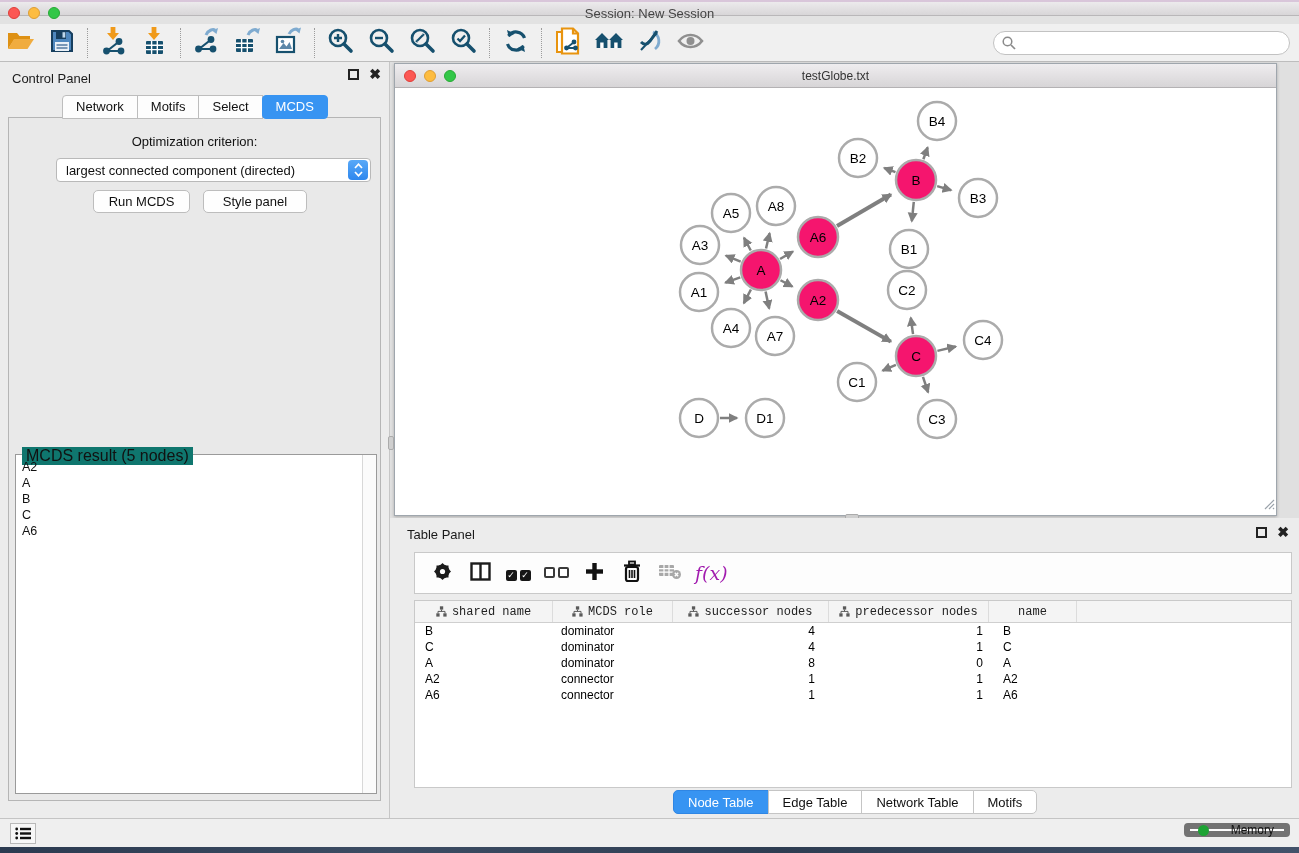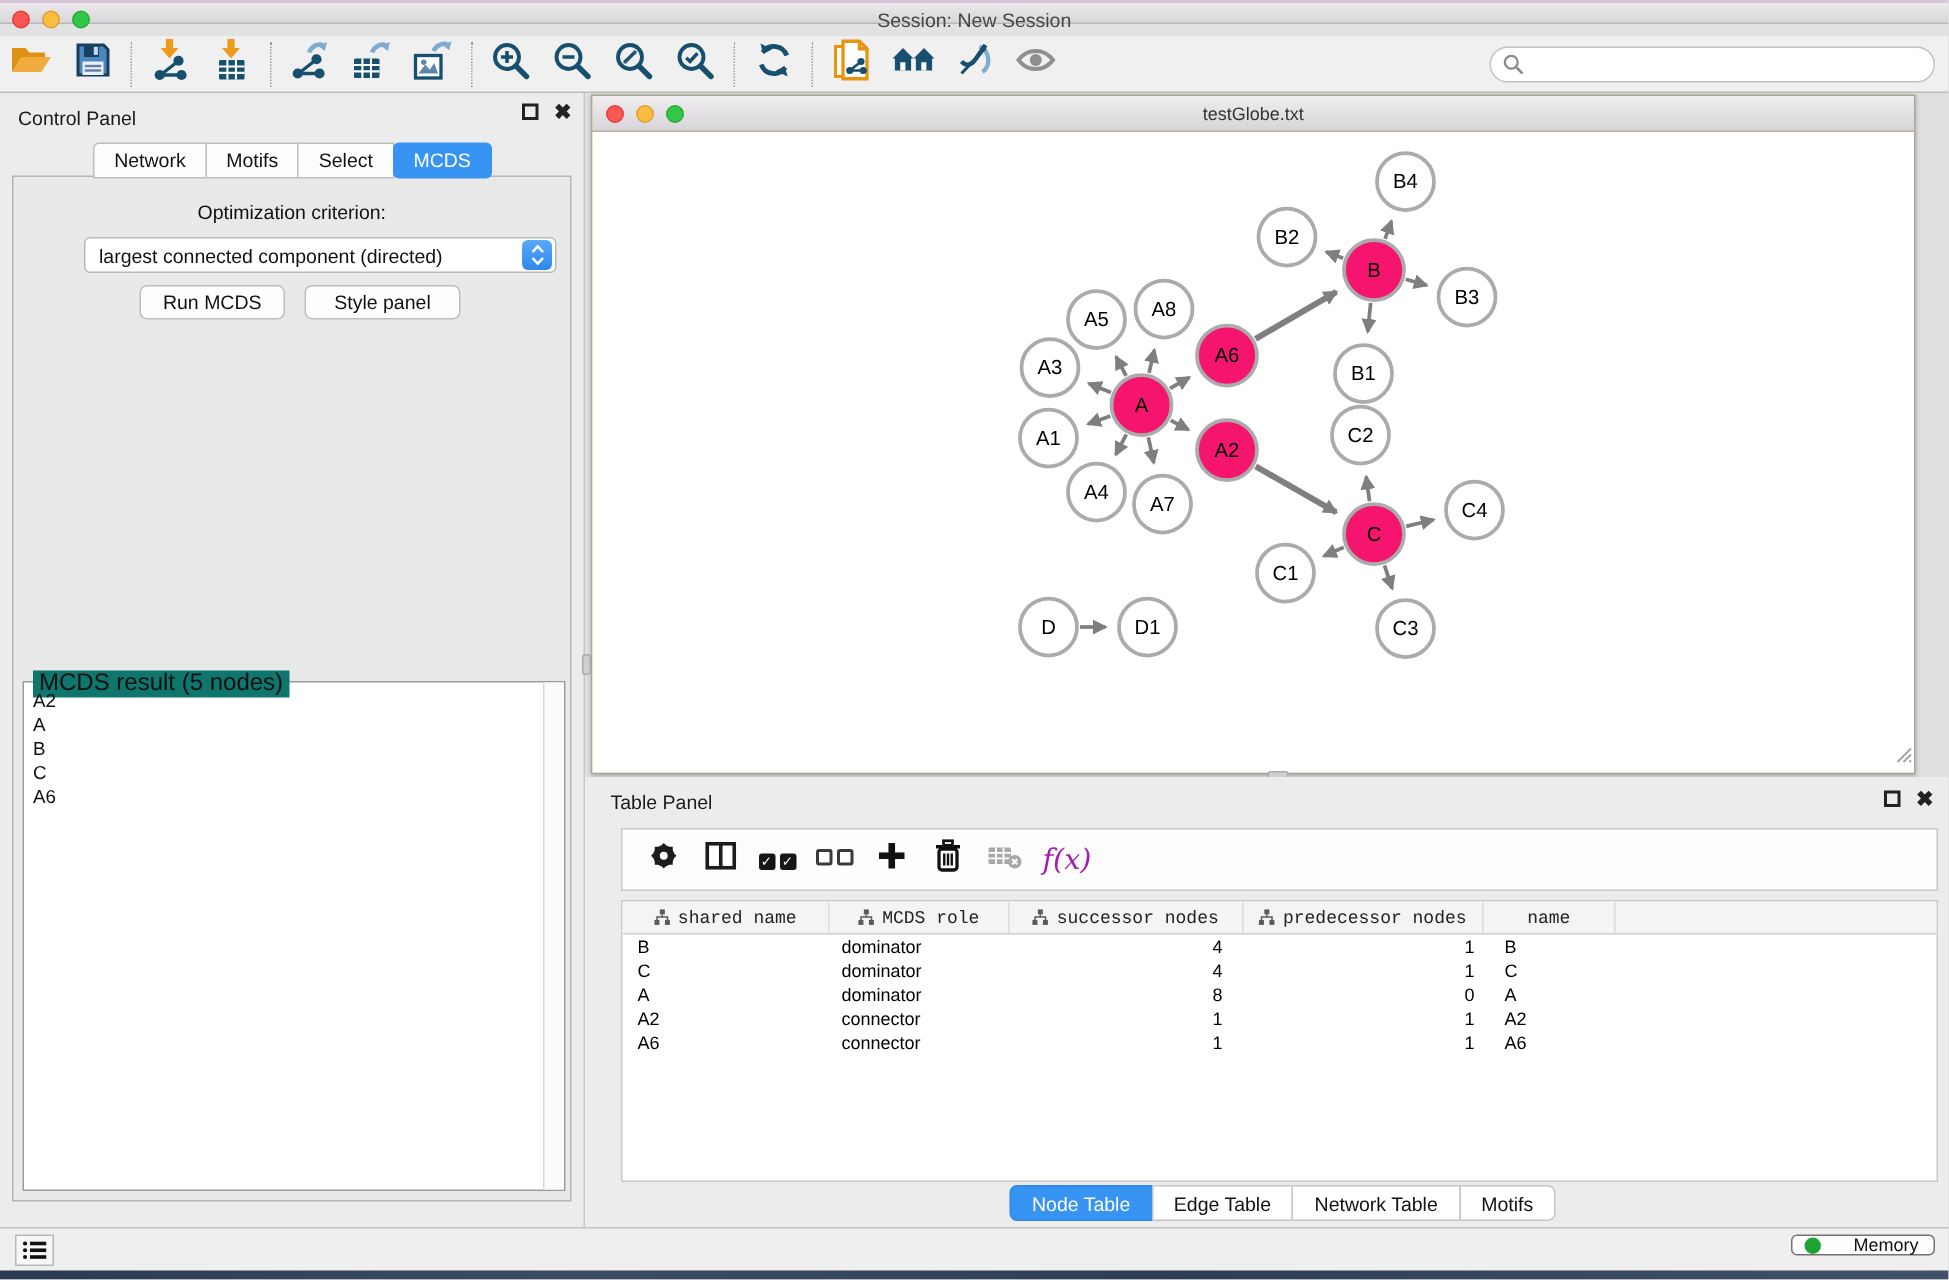--- a/index.html
+++ b/index.html
@@ -116,21 +116,21 @@
   .tp-tab:first-child { border-radius:5px 0 0 5px; }
   .tp-tab:last-child { border-radius:0 5px 5px 0; }
   .tp-tab.selected { background:#3794F2; border-color:#2F86E4; color:#fff; }
 
   
   #statusbar { position:absolute; left:0; bottom:6px; width:1299px; height:29px; background:#EFEFEF;
     border-top:1px solid #C4C4C4; }
   #list-btn { position:absolute; left:10px; top:4px; width:26px; height:21px; background:#F7F7F7;
     border:1px solid #B9B9B9; display:flex; align-items:center; justify-content:center; }
   #memory-btn { position:absolute; right:9px; top:4px; height:14px; background:#FDFDFD;
-    border:1px solid #737373; border-radius:4px; display:flex; align-items:center; gap:22px;
+    border:6px solid #737373; border-radius:4px; display:flex; align-items:center; gap:22px;
     padding:0 10px 0 8px; font-size:12px; color:#111; }
   #memory-dot { width:11px; height:11px; border-radius:50%; background:#1DA334; }
   #desktop-strip { position:absolute; left:0; bottom:0; width:1299px; height:6px;
     background:linear-gradient(90deg,#2B3A50,#3C4C63 30%,#2E3D52 60%,#42526A); }
 </style>
 </head>
 <body>
 
 <div id="app">
 

